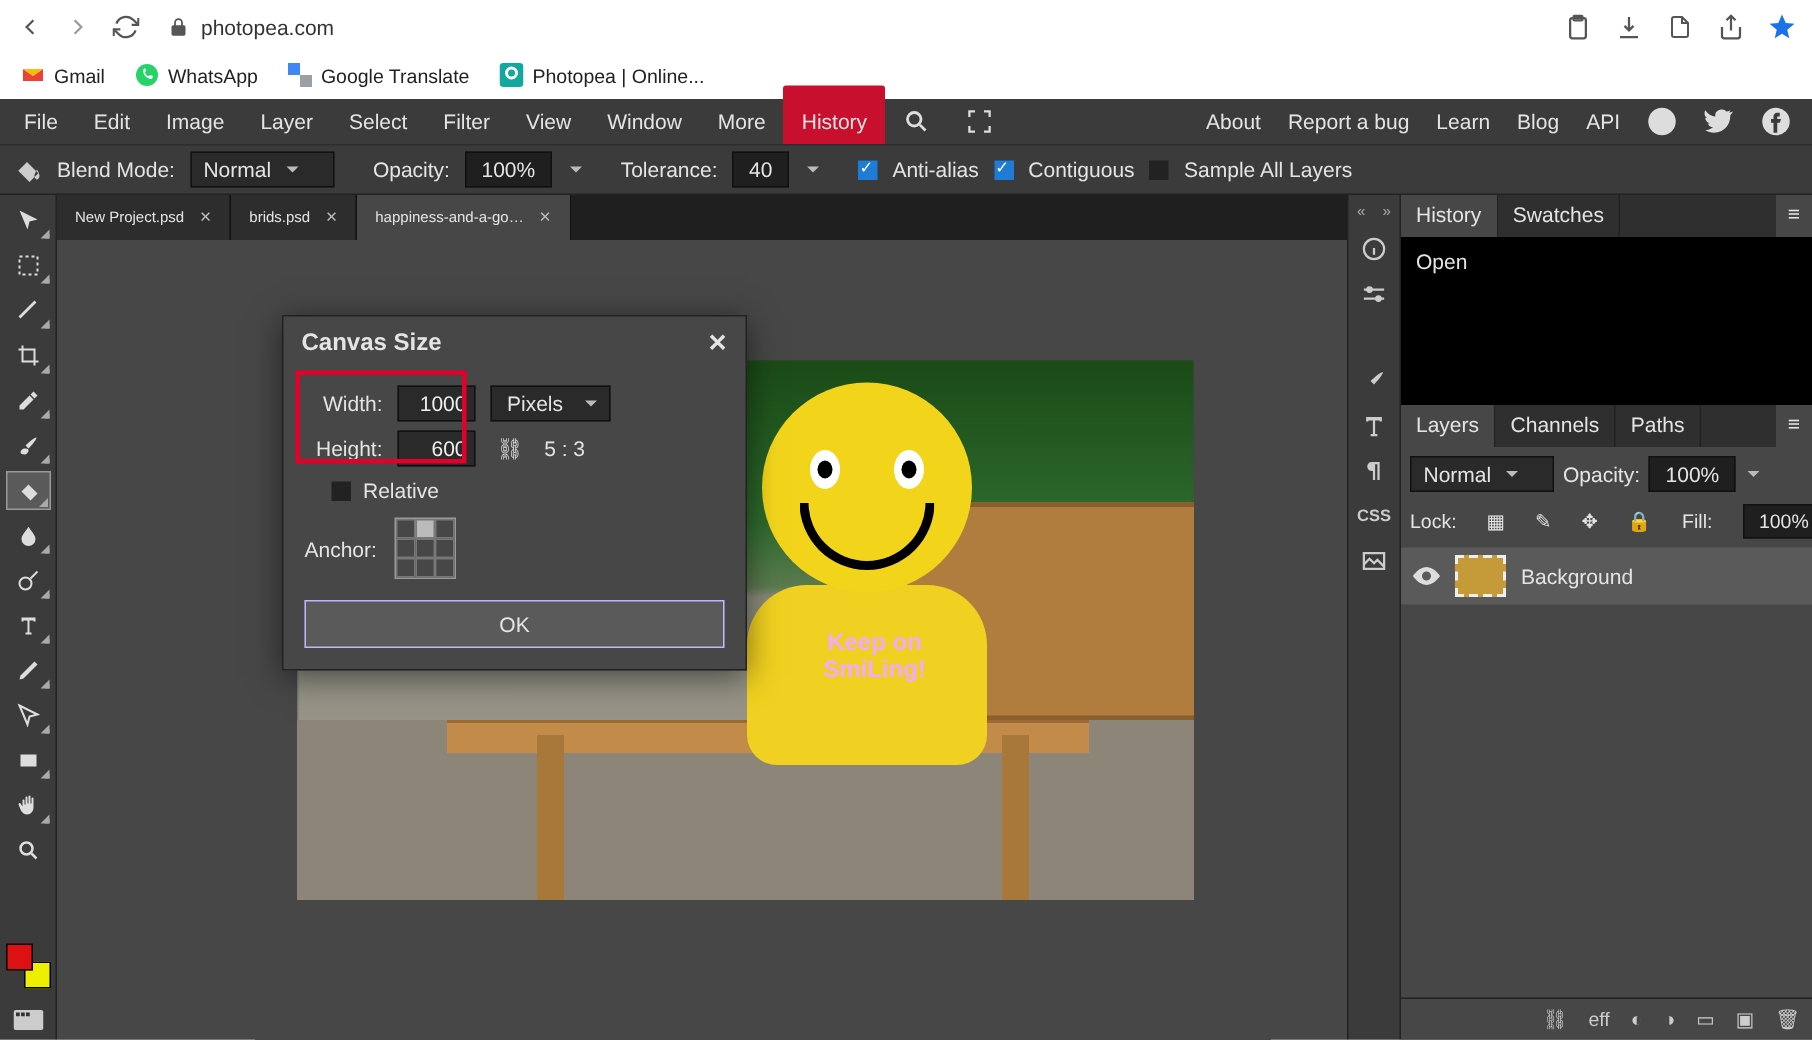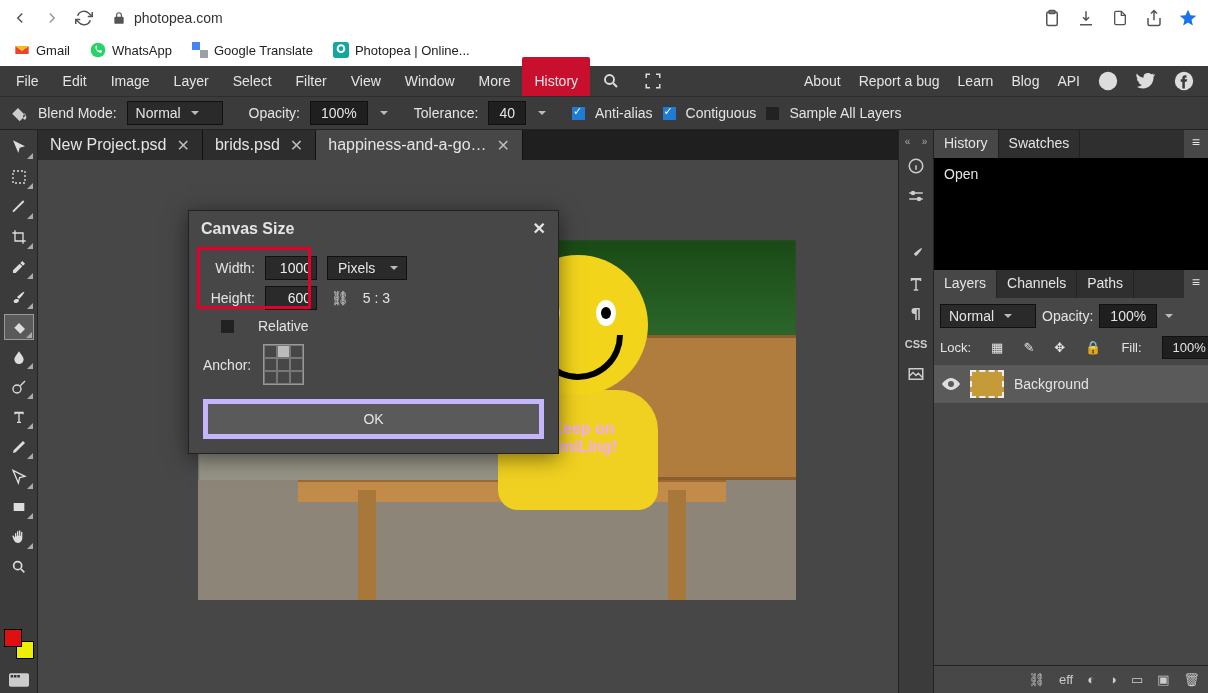--- a/index.html
+++ b/index.html
@@ -43,54 +43,54 @@
   .tool-col { width:38px; background:var(--pp-bg); display:flex; flex-direction:column; align-items:center; gap:4px; padding-top:4px; border-right:1px solid #232323; }
   .tool { width:30px; height:26px; display:flex; align-items:center; justify-content:center; cursor:pointer; position:relative; }
   .tool.sel { background:#5a5a5a; border:1px solid #999; }
   .tool .tri { position:absolute; right:1px; bottom:1px; border:3px solid transparent; border-right-color:#aaa; border-bottom-color:#aaa;}
   .color-wells { margin-top:auto; margin-bottom:4px; position:relative; width:30px; height:30px;}
   .cw-fg{position:absolute;left:0;top:0;width:18px;height:18px;background:#d11;border:1px solid #000;}
   .cw-bg{position:absolute;right:0;bottom:0;width:18px;height:18px;background:#ee0;border:1px solid #000;}
 
   .center-col { flex:1; position:relative; background:#474747; display:flex; flex-direction:column;}
   .tabstrip { display:flex; height:30px; background:var(--pp-darker); }
-  .doctab { display:flex; align-items:center; gap:10px; padding:0 12px; font-size:16px; background:#2d2d2d; border-right:1px solid #111; cursor:pointer;}
+  .doctab { display:flex; align-items:center; gap:10px; padding:0 12px; font-size:10px; background:#2d2d2d; border-right:1px solid #111; cursor:pointer;}
   .doctab.active { background:#474747; }
   .doctab .x { color:#bbb; }
   .canvas-area { flex:1; position:relative; }
 
   
   .canvas-img { position:absolute; left:160px; top:80px; width:598px; height:360px; overflow:hidden; }
   .sky { position:absolute; inset:0; background:linear-gradient(#1a4a16,#2d6a2d 30%, #5b7a4e 42%, #8b8a7c 44%, #a9a497 100%); filter:blur(1px); }
   .ground { position:absolute; left:0; right:0; bottom:0; height:120px; background:#8d8578;}
   .bench-seat{position:absolute;left:100px;right:70px;top:240px;height:22px;background:#c28b4a;border-top:2px solid #9b6a35;}
   .bench-back{position:absolute;left:380px;top:95px;width:260px;height:145px;background:#b07d3f;border:3px solid #8a5f2d;}
   .bench-leg{position:absolute;bottom:0;width:18px;background:#a8783b;}
   .smiley{position:absolute;left:310px;top:15px;width:140px;height:140px;border-radius:50%;background:#f2d51b;}
   .smiley .eye{position:absolute;width:20px;height:26px;background:#fff;border-radius:50%;top:45px;}
   .smiley .eye::after{content:'';position:absolute;left:5px;top:7px;width:10px;height:12px;background:#000;border-radius:50%;}
   .smiley .smile{position:absolute;left:25px;top:80px;width:90px;height:45px;border:6px solid #000;border-top:none;border-radius:0 0 90px 90px;}
   .torso{position:absolute;left:300px;top:150px;width:160px;height:120px;background:#f0d020;border-radius:40px 40px 20px 20px;}
   .torso-text{position:absolute;left:340px;top:180px;font-family:cursive;color:#f0abfc;font-size:16px;font-weight:bold;line-height:1.1;text-align:center;width:90px;}
 
   
-  .dialog { position:absolute; left:150px; top:50px; width:371px; background:#474747; border:1px solid #222; box-shadow:0 4px 20px rgba(0,0,0,.5); z-index:10; }
+  .dialog { position:absolute; left:150px; top:50px; width:310px; background:#474747; border:1px solid #222; box-shadow:0 4px 20px rgba(0,0,0,.5); z-index:10; }
   .dlg-title { display:flex; justify-content:space-between; align-items:center; padding:8px 12px; font-weight:bold; font-size:16px; }
   .dlg-body { padding: 10px 14px 14px; font-size:14px; }
   .dim-row { display:flex; align-items:center; gap:10px; margin-bottom:6px;}
   .dim-label { width:52px; text-align:right; }
   .dim-input { width:52px; background:#2a2a2a; border:1px solid #111; color:#eee; padding:3px 5px; text-align:right; font-size:14px;}
   .units { display:flex; align-items:center; gap:6px; background:#2a2a2a; border:1px solid #111; padding:3px 8px 3px 10px; width:80px; justify-content:space-between;}
   .highlight-box{position:absolute;left:8px;top:36px;width:114px;height:62px;border:3px solid #e4002b;pointer-events:none;}
-  .rel-row{display:flex;align-items:center;gap:24px;margin:8px 0 10px 18px;}
+  .rel-row{display:flex;align-items:center;gap:8px;margin:8px 0 10px 18px;}
   .anchor-row{display:flex;align-items:center;gap:12px;margin-bottom:14px;}
   .anchor-grid{display:grid;grid-template-columns:repeat(3,13px);grid-template-rows:repeat(3,13px);gap:0;border:1px solid #999;}
   .anchor-grid div{border:1px solid #777;}
   .anchor-grid .on{background:#bbb;}
-  .ok-btn{display:block;width:100%;text-align:center;background:#5a5a5a;padding:7px 0;border:5px solid #c4b5fd;cursor:pointer;}
+  .ok-btn{display:block;width:100%;text-align:center;background:#5a5a5a;padding:7px 0;border:1px solid #c4b5fd;cursor:pointer;}
 
   .rstrip { width:36px; background:var(--pp-bg); border-left:1px solid #222; border-right:1px solid #222; display:flex; flex-direction:column; align-items:center; padding-top:6px; gap:8px;}
   .rstrip .collapse{align-self:stretch;display:flex;justify-content:space-around;color:#aaa;font-size:10px;}
   .ri{width:26px;height:22px;display:flex;align-items:center;justify-content:center;}
   .panel-col { width:274px; background:#000000; display:flex; flex-direction:column; font-size:14px;}
   .panel-tabs{display:flex;background:#2f2f2f;height:28px;align-items:stretch;}
   .ptab{padding:5px 10px;cursor:pointer;border-right:1px solid #222;}
   .ptab.act{background:#474747;}
   .ptab-menu{margin-left:auto;padding:4px 8px;background:#474747;}
   .history-body{height:112px;padding:4px 0;}

